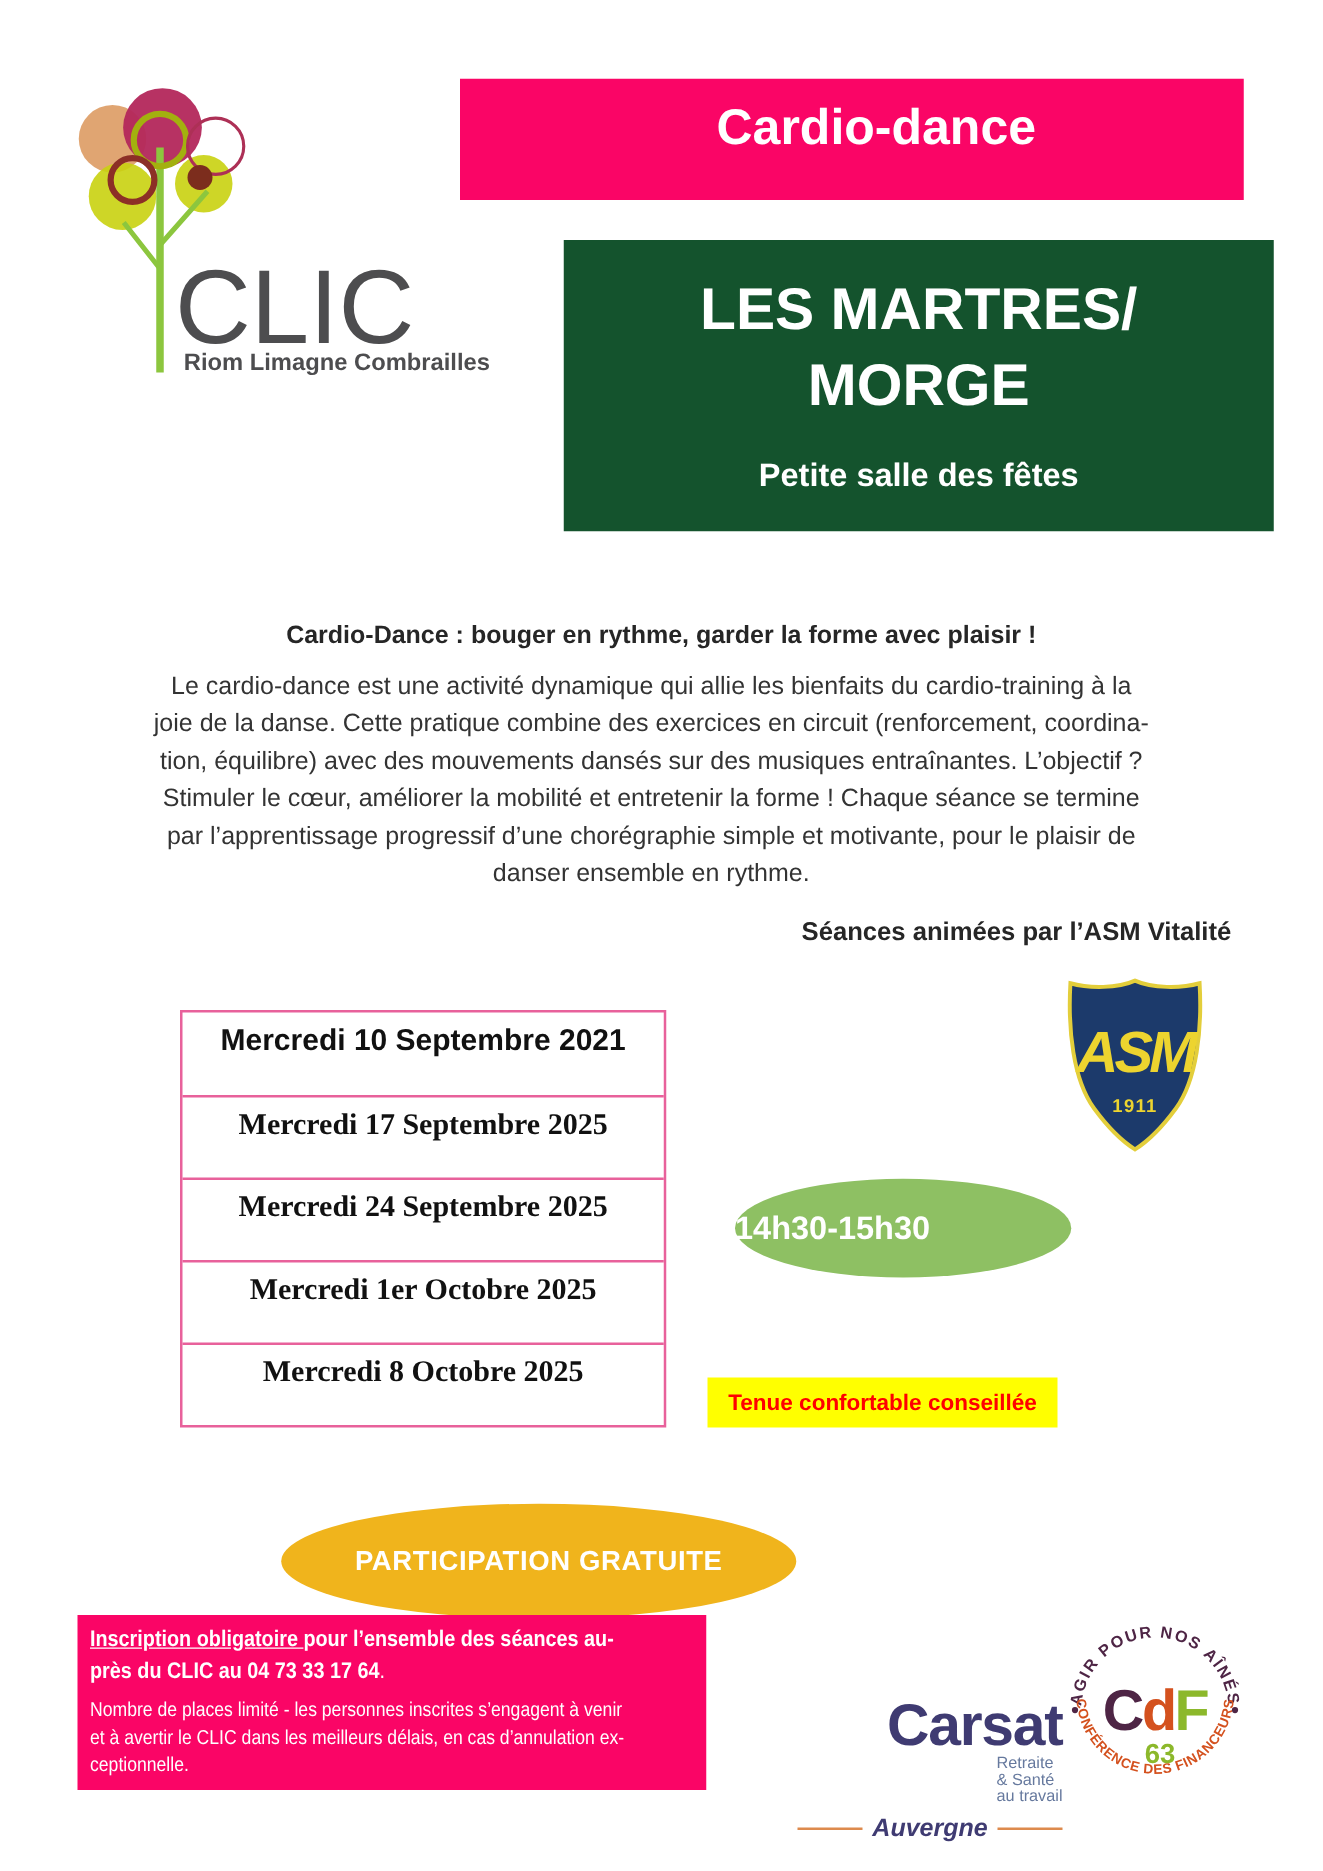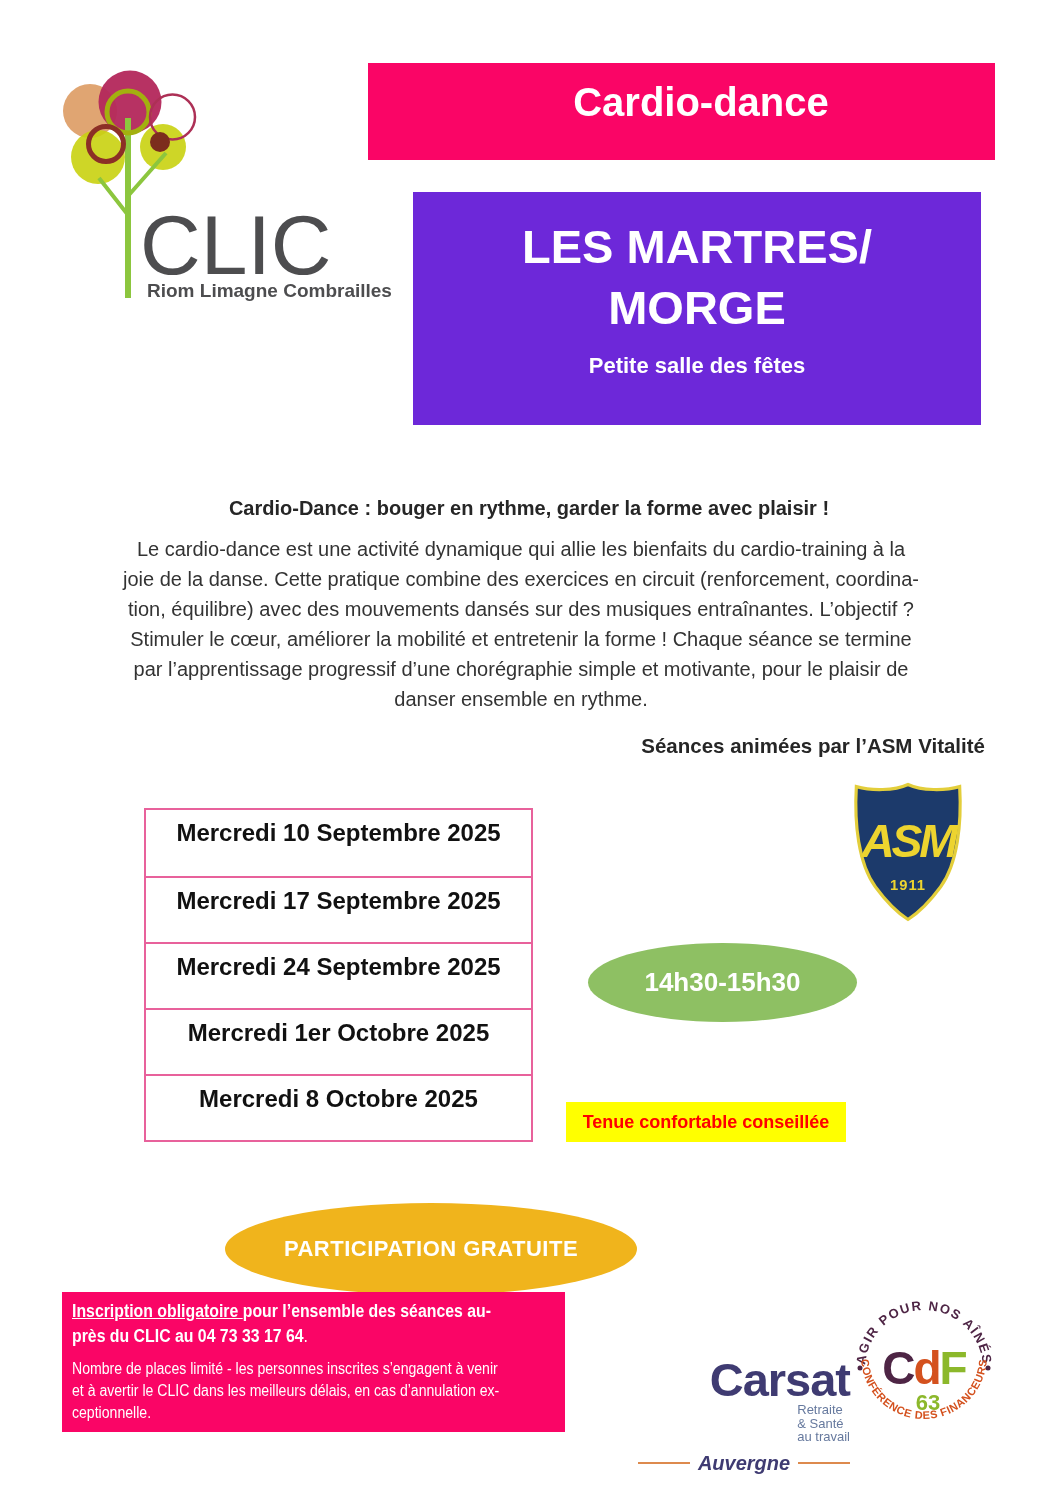--- a/index.html
+++ b/index.html
@@ -22,25 +22,25 @@
     font-size:19px;font-weight:700;color:#4d4d4f;white-space:nowrap;
   }
   
   .banner{
     position:absolute;left:368px;top:63px;width:627px;height:97px;
     background:#fa0566;display:flex;justify-content:center;align-items:flex-start;
   }
   .banner-title{color:#ffffff;font-size:40px;font-weight:700;line-height:46px;margin-top:16px;margin-left:39px;}
   
   .location-box{
-    position:absolute;left:413px;top:192px;width:568px;height:233px;
-    background:#6d28d9;text-align:center;color:#ffffff;box-sizing:border-box;padding-top:24px;
+    position:absolute;left:451px;top:192px;width:568px;height:233px;
+    background:#14532d;text-align:center;color:#ffffff;box-sizing:border-box;padding-top:24px;
   }
   .location-line1,.location-line2{font-size:47px;font-weight:700;line-height:61px;}
-  .location-subtitle{font-size:22px;font-weight:700;line-height:44px;margin-top:6px;}
+  .location-subtitle{font-size:26px;font-weight:700;line-height:44px;margin-top:20px;}
   
   .intro-heading{
     position:absolute;left:59px;top:497px;width:940px;
     text-align:center;font-size:20px;font-weight:700;color:#262626;
   }
   .intro-body{
     position:absolute;left:51px;top:534px;width:940px;
     text-align:center;font-size:20px;line-height:30px;color:#333333;white-space:pre-line;
   }
   .animator-note{
@@ -50,28 +50,28 @@
   
   .schedule-table{
     position:absolute;left:144px;top:808px;width:389px;height:334px;
     border:2px solid #e8619b;box-sizing:border-box;
     display:grid;grid-template-rows:repeat(5,1fr);background:#ffffff;
   }
   .schedule-row{
     display:flex;justify-content:center;align-items:flex-start;
     padding-top:9px;font-size:24px;font-weight:700;color:#111111;box-sizing:border-box;
   }
-  .schedule-row + .schedule-row{border-top:2px solid #e8619b;}
+  .schedule-row + .schedule-row{border-top:2px solid #e8619b;font-family:Liberation Serif, serif;}
   
   .asm-badge{position:absolute;left:850px;top:777px;}
   
   .time-ellipse{
     position:absolute;left:588px;top:943px;width:269px;height:79px;
     background:#8ec063;border-radius:50%;
-    display:flex;justify-content:center;align-items:center;
+    display:flex;justify-content:flex-start;align-items:center;
   }
   .time-label{color:#ffffff;font-size:26px;font-weight:700;}
   
   .dress-note{
     position:absolute;left:566px;top:1102px;width:280px;height:40px;
     background:#ffff00;display:flex;justify-content:center;align-items:center;
   }
   .dress-label{color:#ff0000;font-size:18px;font-weight:700;}
   
   .participation-ellipse{
@@ -145,21 +145,21 @@
   <div class="intro-heading">Cardio-Dance : bouger en rythme, garder la forme avec plaisir !</div>
   <div class="intro-body">Le cardio-dance est une activité dynamique qui allie les bienfaits du cardio-training à la
 joie de la danse. Cette pratique combine des exercices en circuit (renforcement, coordina-
 tion, équilibre) avec des mouvements dansés sur des musiques entraînantes. L’objectif ?
 Stimuler le cœur, améliorer la mobilité et entretenir la forme ! Chaque séance se termine
 par l’apprentissage progressif d’une chorégraphie simple et motivante, pour le plaisir de
 danser ensemble en rythme.</div>
   <div class="animator-note">Séances animées par l’ASM Vitalité</div>
 
   <div class="schedule-table">
-    <div class="schedule-row">Mercredi 10 Septembre 2025</div>
+    <div class="schedule-row">Mercredi 10 Septembre 2021</div>
     <div class="schedule-row">Mercredi 17 Septembre 2025</div>
     <div class="schedule-row">Mercredi 24 Septembre 2025</div>
     <div class="schedule-row">Mercredi 1er Octobre 2025</div>
     <div class="schedule-row">Mercredi 8 Octobre 2025</div>
   </div>
 
   <svg class="asm-badge" width="116" height="150" viewBox="0 0 110 138">
     <path d="M55,5 C42,11 20,11 6,7 C4,42 8,80 24,102 C35,117 47,128 55,133 C63,128 75,117 86,102 C102,80 106,42 104,7 C90,11 68,11 55,5 Z" fill="#1c3a6b" stroke="#e3ce3b" stroke-width="3"></path>
     <text x="55" y="74" text-anchor="middle" font-size="44" font-weight="700" font-style="italic" letter-spacing="-3" fill="#edd42f">ASM</text>
     <text x="55" y="105" text-anchor="middle" font-size="14" font-weight="700" letter-spacing="1" fill="#edd42f">1911</text>

